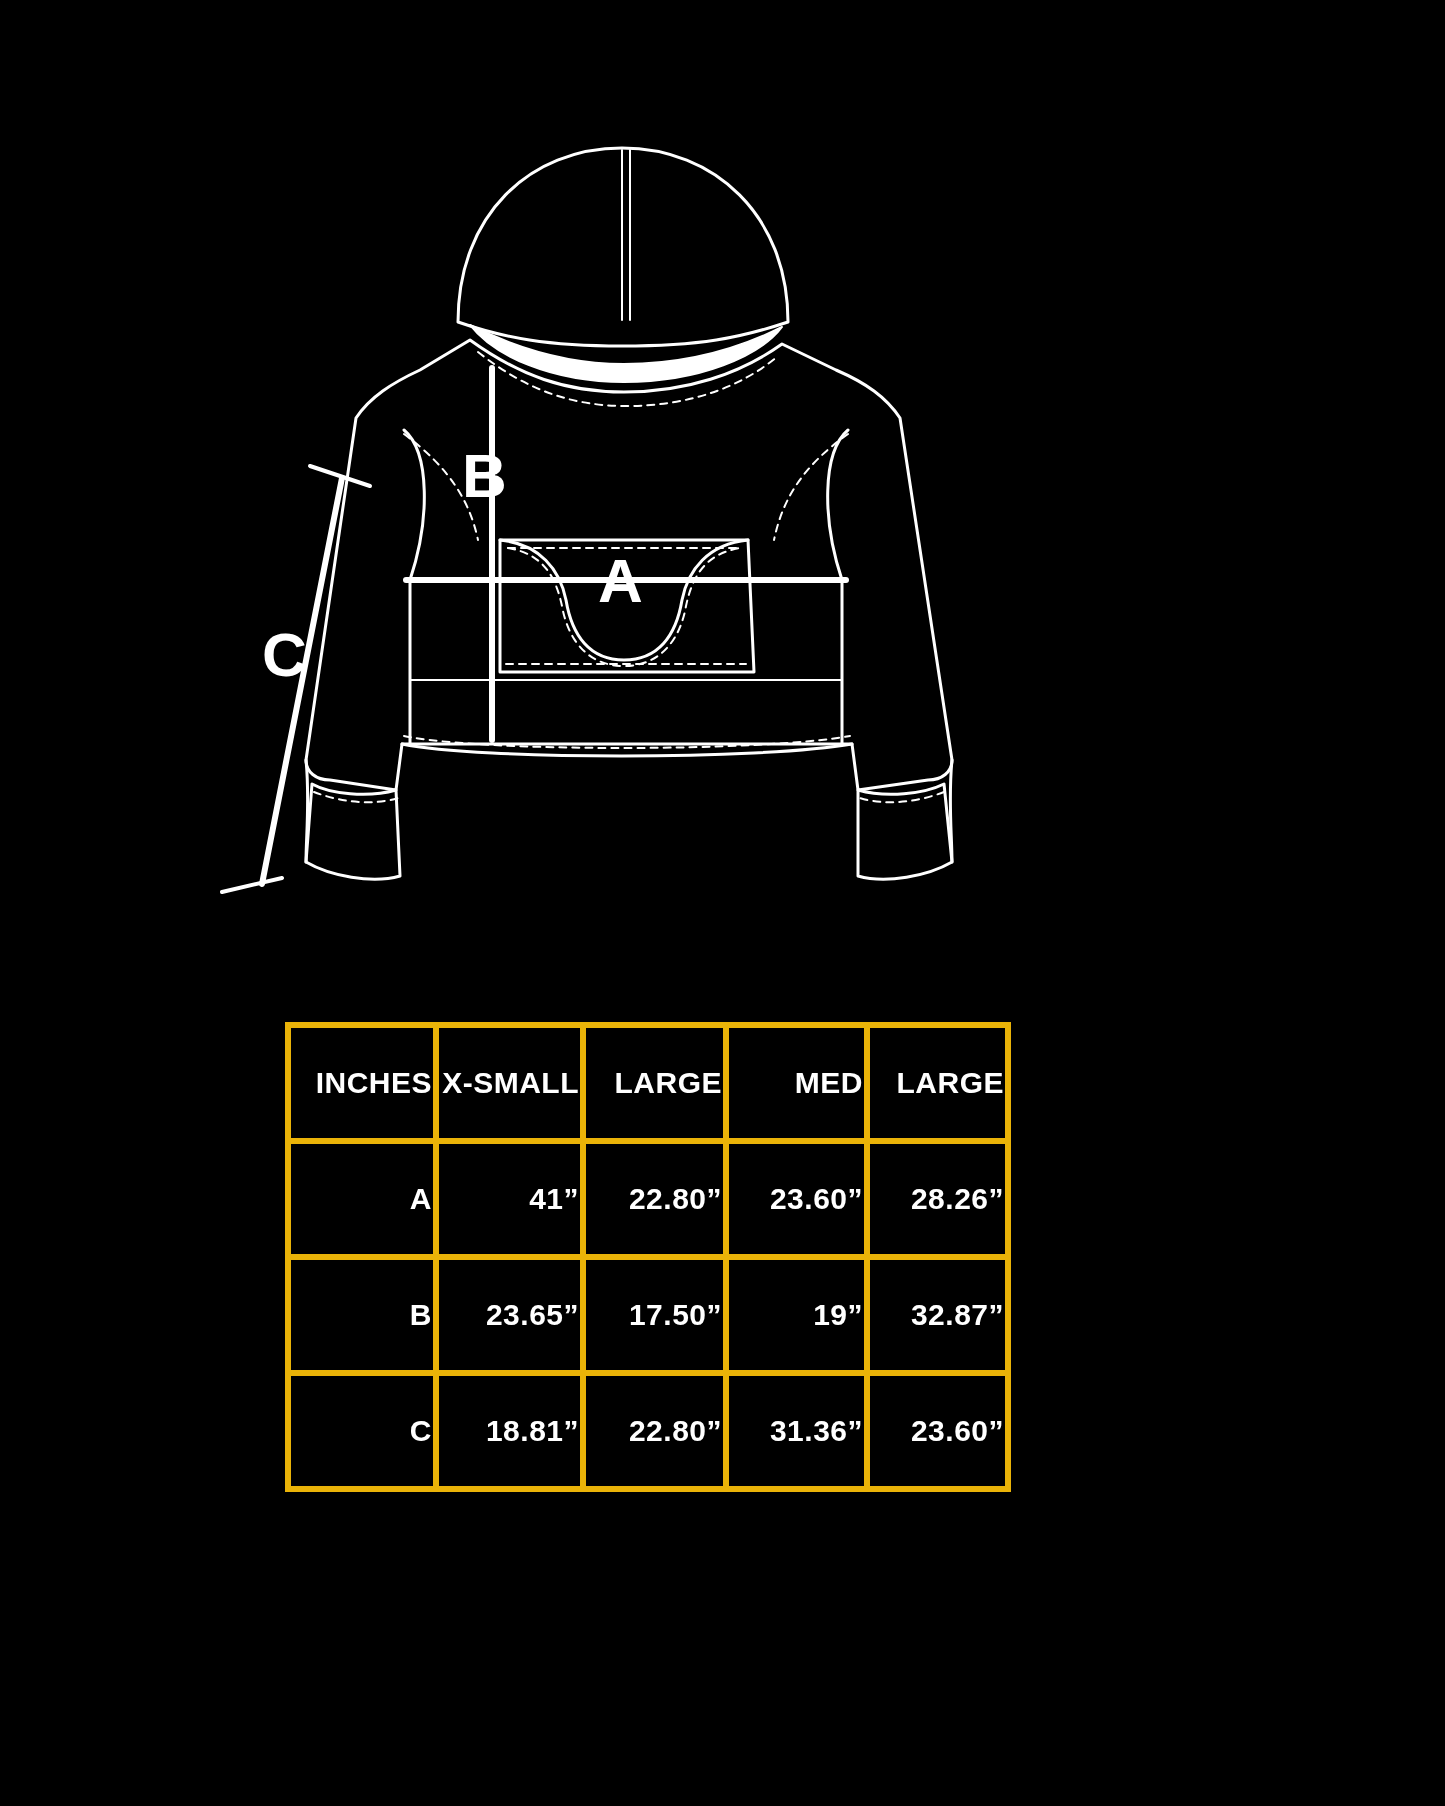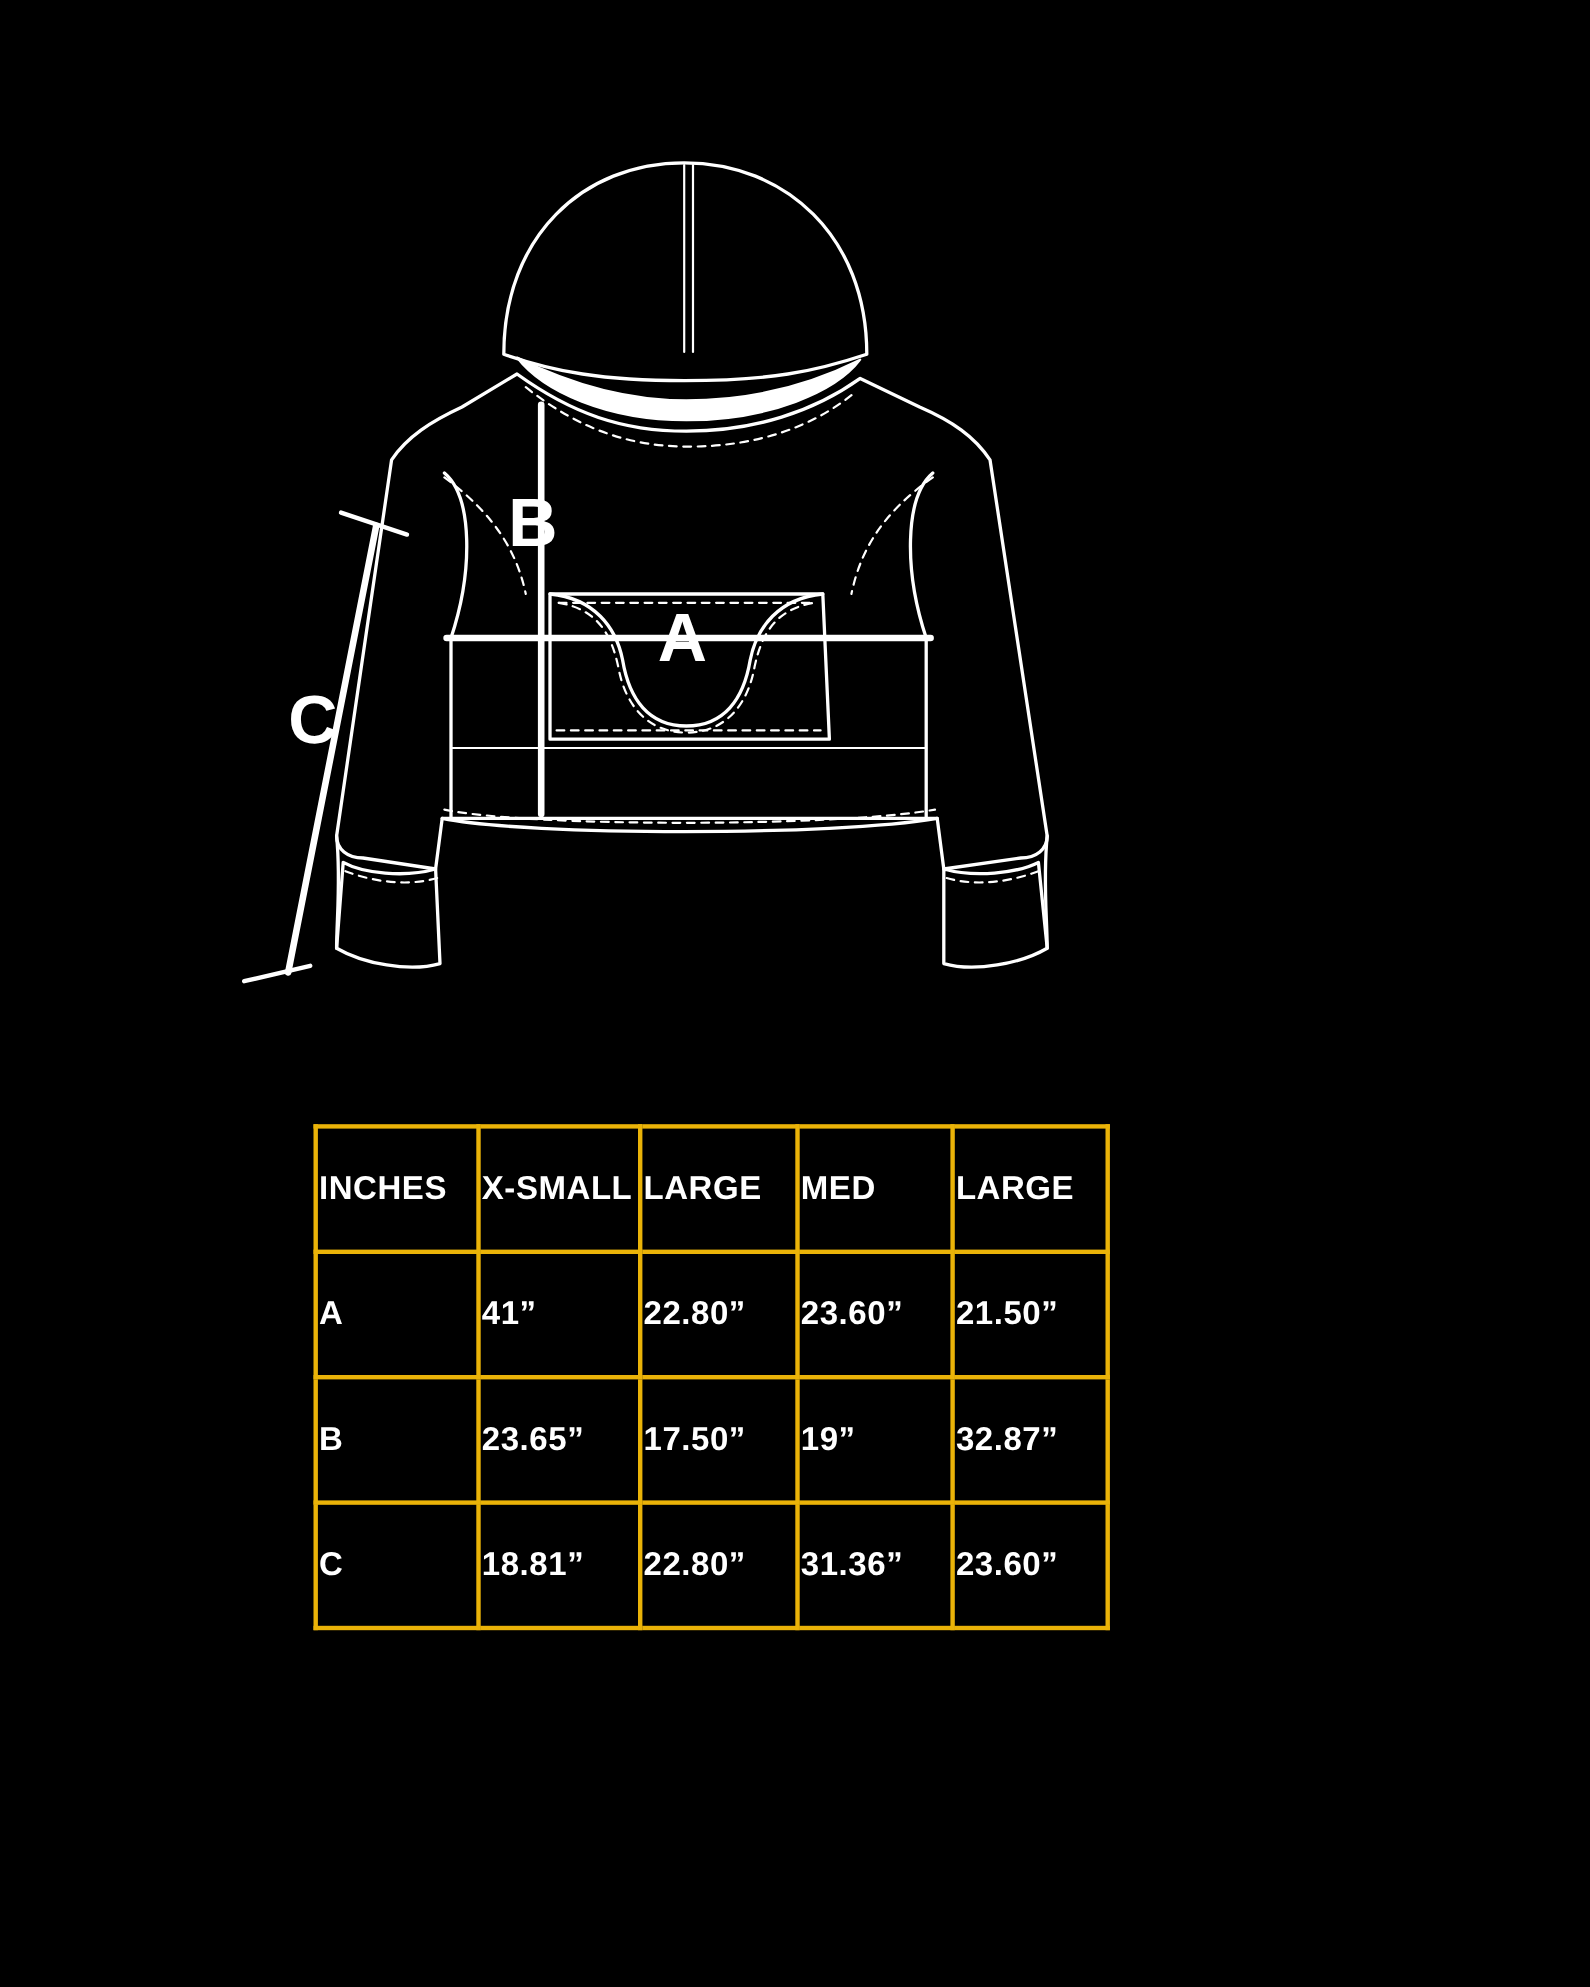--- a/index.html
+++ b/index.html
@@ -49,23 +49,23 @@
     left: 285px;
     top: 1022px;
     width: 720px;
   }
   table.size-table {
     border-collapse: collapse;
     width: 720px;
     table-layout: fixed;
   }
   table.size-table td {
-    border: 4px solid #eab308;
+    border: 6px solid #eab308;
     height: 108px;
-    text-align: left;
+    text-align: right;
     vertical-align: middle;
     font-size: 30px;
     font-weight: 700;
     color: #ffffff;
     letter-spacing: 0.5px;
   }
   table.size-table tr.head td {
     font-size: 30px;
     font-weight: 700;
   }
@@ -159,21 +159,21 @@
         <td>X-SMALL</td>
         <td>LARGE</td>
         <td>MED</td>
         <td>LARGE</td>
       </tr>
       <tr>
         <td class="rowlabel">A</td>
         <td>41”</td>
         <td>22.80”</td>
         <td>23.60”</td>
-        <td>21.50”</td>
+        <td>28.26”</td>
       </tr>
       <tr>
         <td class="rowlabel">B</td>
         <td>23.65”</td>
         <td>17.50”</td>
         <td>19”</td>
         <td>32.87”</td>
       </tr>
       <tr>
         <td class="rowlabel">C</td>

